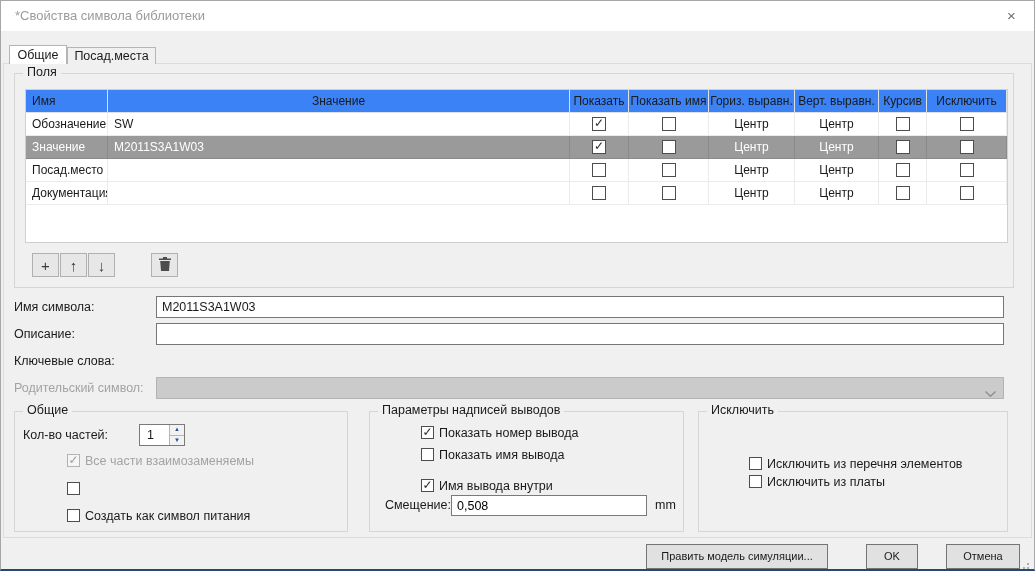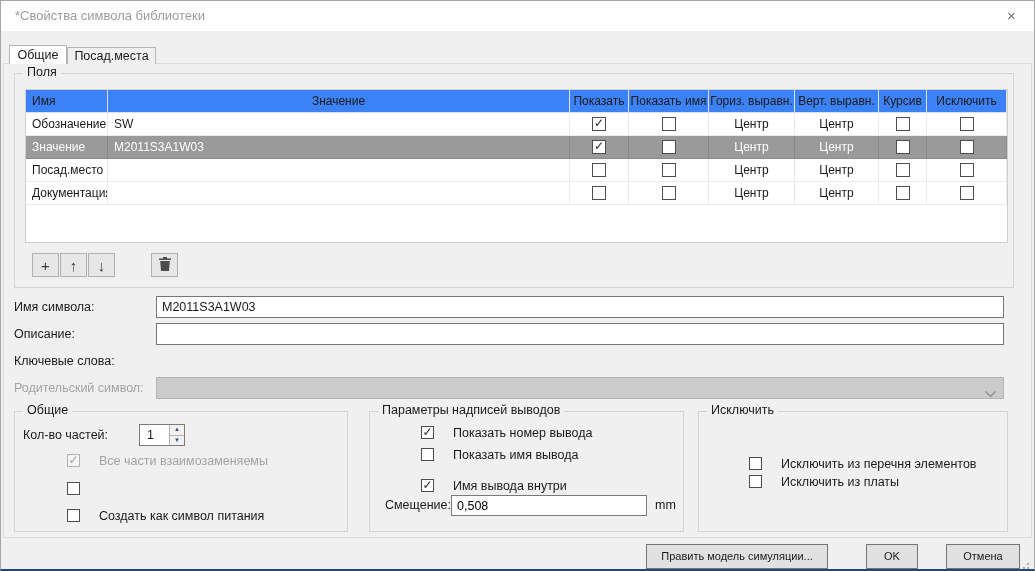--- a/index.html
+++ b/index.html
@@ -28,21 +28,21 @@
   .th{background:#3b82f6;border-right:1px solid #e0e0e0;border-bottom:1px solid #e0e0e0;font-size:12px;line-height:22px;text-align:center;white-space:nowrap;overflow:hidden;}
   .th.left{text-align:left;padding-left:6px;}
   .td{border-right:1px solid #ebebeb;border-bottom:1px solid #ebebeb;font-size:12px;line-height:22px;text-align:center;white-space:nowrap;overflow:hidden;display:flex;align-items:center;justify-content:center;}
   .td.left{justify-content:flex-start;padding-left:6px;}
   .trow.selected{background:#9a9a9a;color:#ffffff;}
   .trow.selected .td{border-right-color:rgba(0,0,0,0.10);border-bottom-color:rgba(0,0,0,0.10);}
   
   .cb{width:13px;height:13px;border:1px solid #4d4d4d;background:#ffffff;position:relative;flex:none;display:inline-block;}
   .cb.big{width:14px;height:14px;}
   .cb.checked::after{content:"\2713";position:absolute;left:0;top:-1px;width:100%;text-align:center;font-size:12px;line-height:13px;color:#2b2b2b;}
-  .cbrow{position:absolute;display:flex;align-items:center;gap:19px;height:15px;white-space:nowrap;padding-left:44px;}
+  .cbrow{position:absolute;display:flex;align-items:center;gap:5px;height:15px;white-space:nowrap;padding-left:44px;}
   .cbrow.disabled .cb{border-color:#b3b3b3;background:#f5f5f5;}
   .cbrow.disabled .cb.checked::after{color:#9e9e9e;}
   .cbrow.disabled .cblabel{color:#a3a3a3;}
   
   .tbtn{position:absolute;top:252px;width:27px;height:24px;background:#e7e7e7;border:1px solid #b0b0b0;color:#3c3c3c;font-size:15px;line-height:21px;text-align:center;display:flex;align-items:center;justify-content:center;}
   
   .flabel{position:absolute;left:13px;height:22px;line-height:22px;white-space:nowrap;}
   .flabel.dim{color:#a3a3a3;}
   .tinput{position:absolute;left:155px;width:848px;height:22px;border:1px solid #767676;background:#ffffff;font-family:"Liberation Sans",sans-serif;font-size:12.5px;color:#1a1a1a;padding:0 5px;outline:none;}
   .combo-disabled{position:absolute;left:155px;width:848px;height:22px;background:#cbcbcb;border:1px solid #b3b3b3;}

